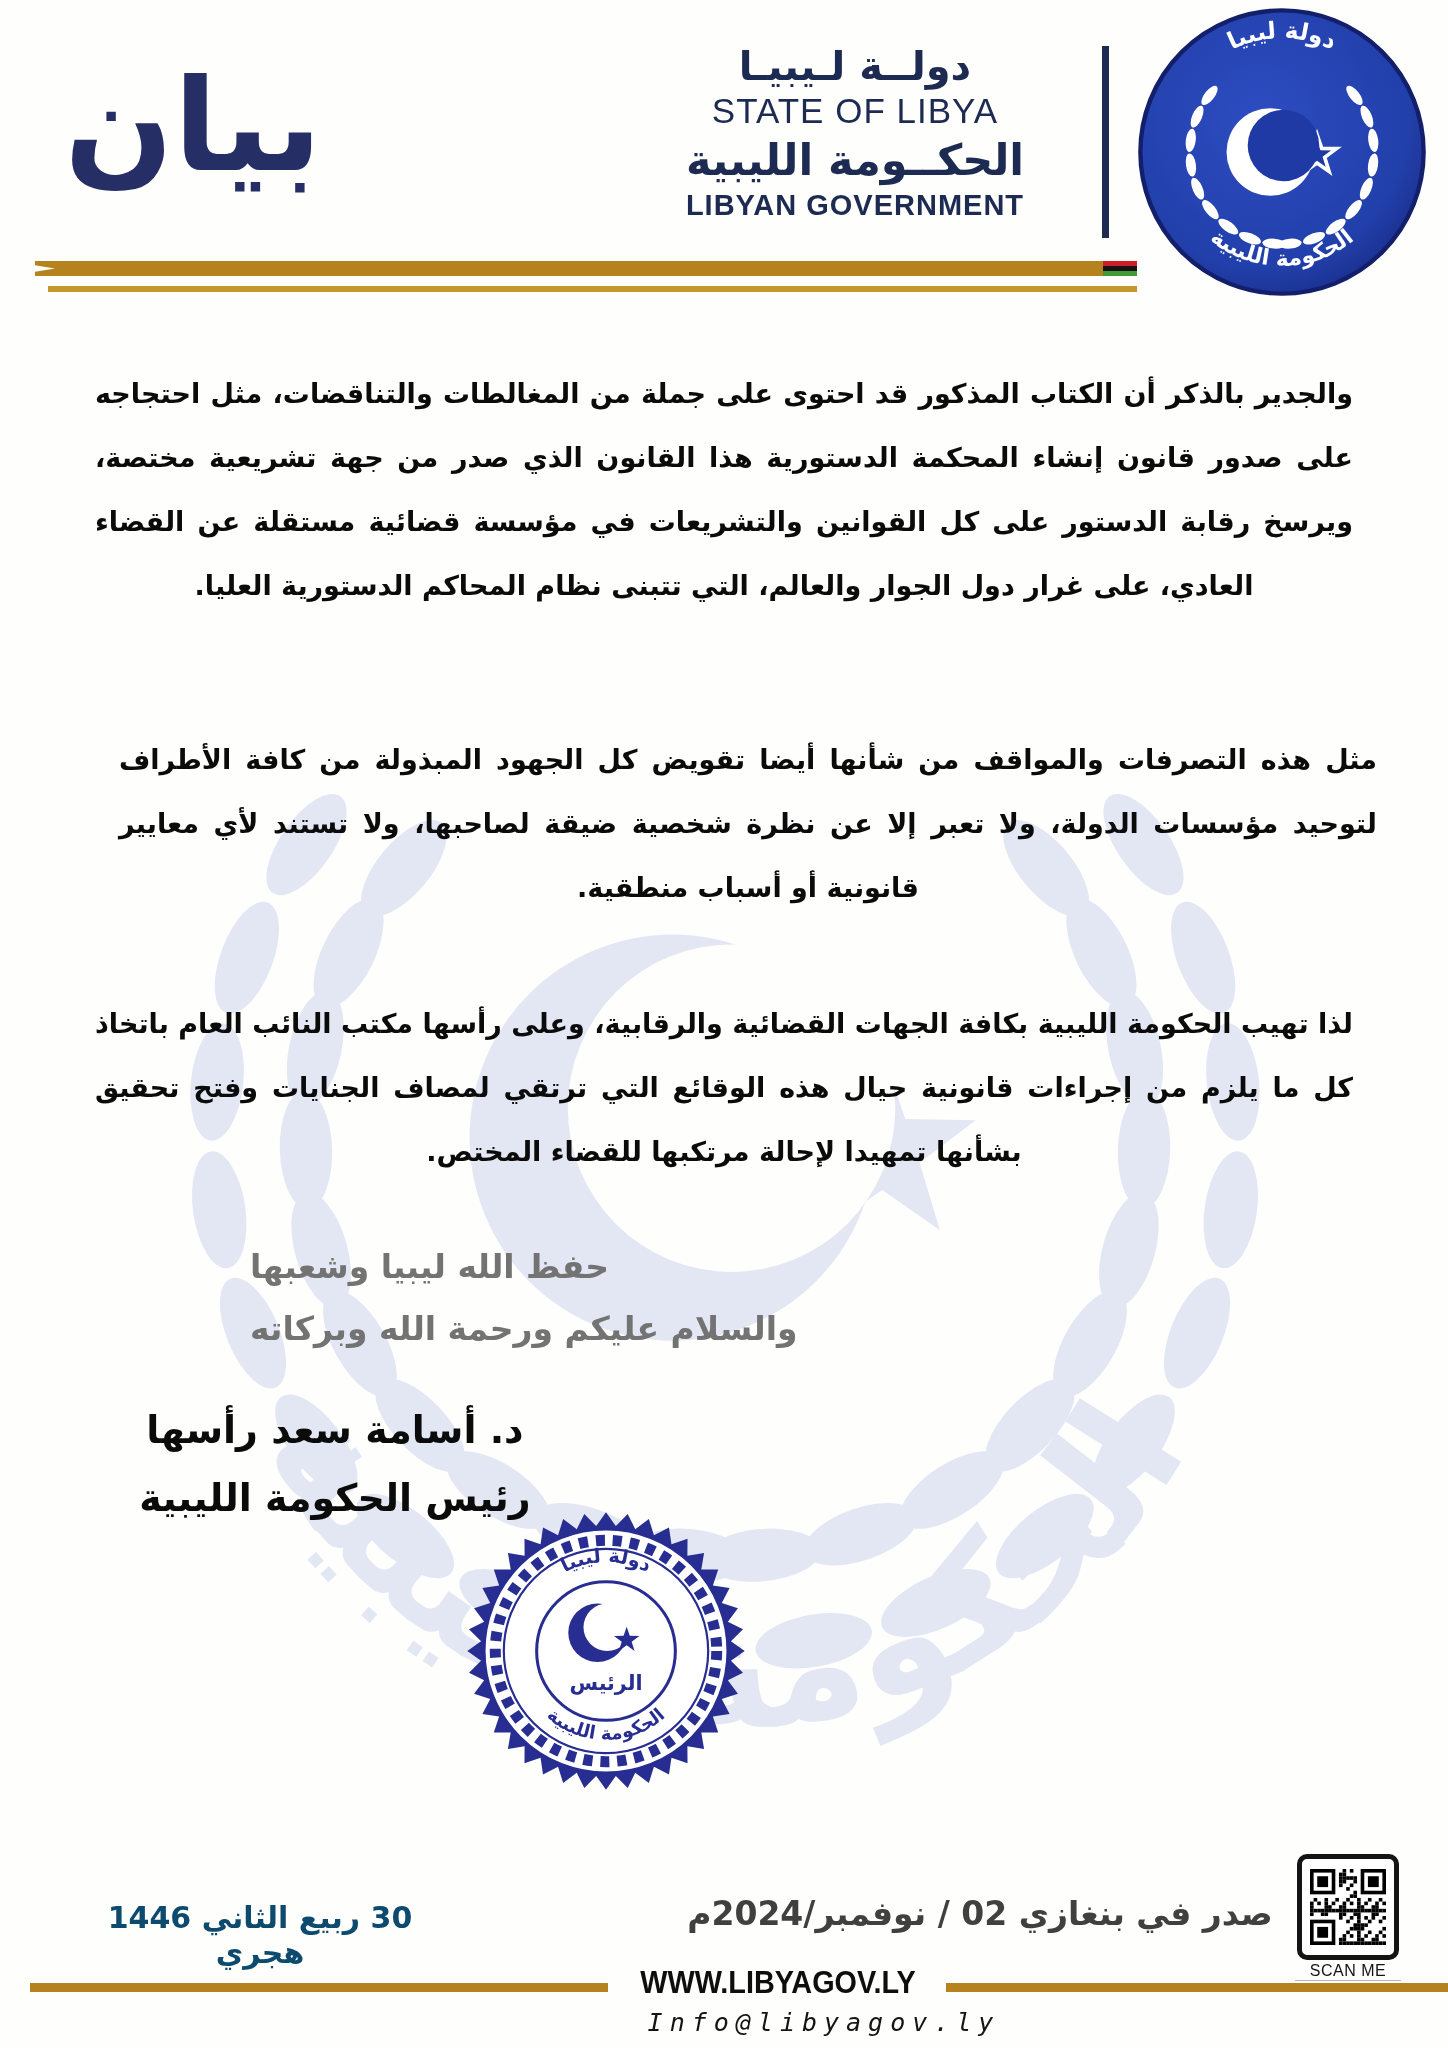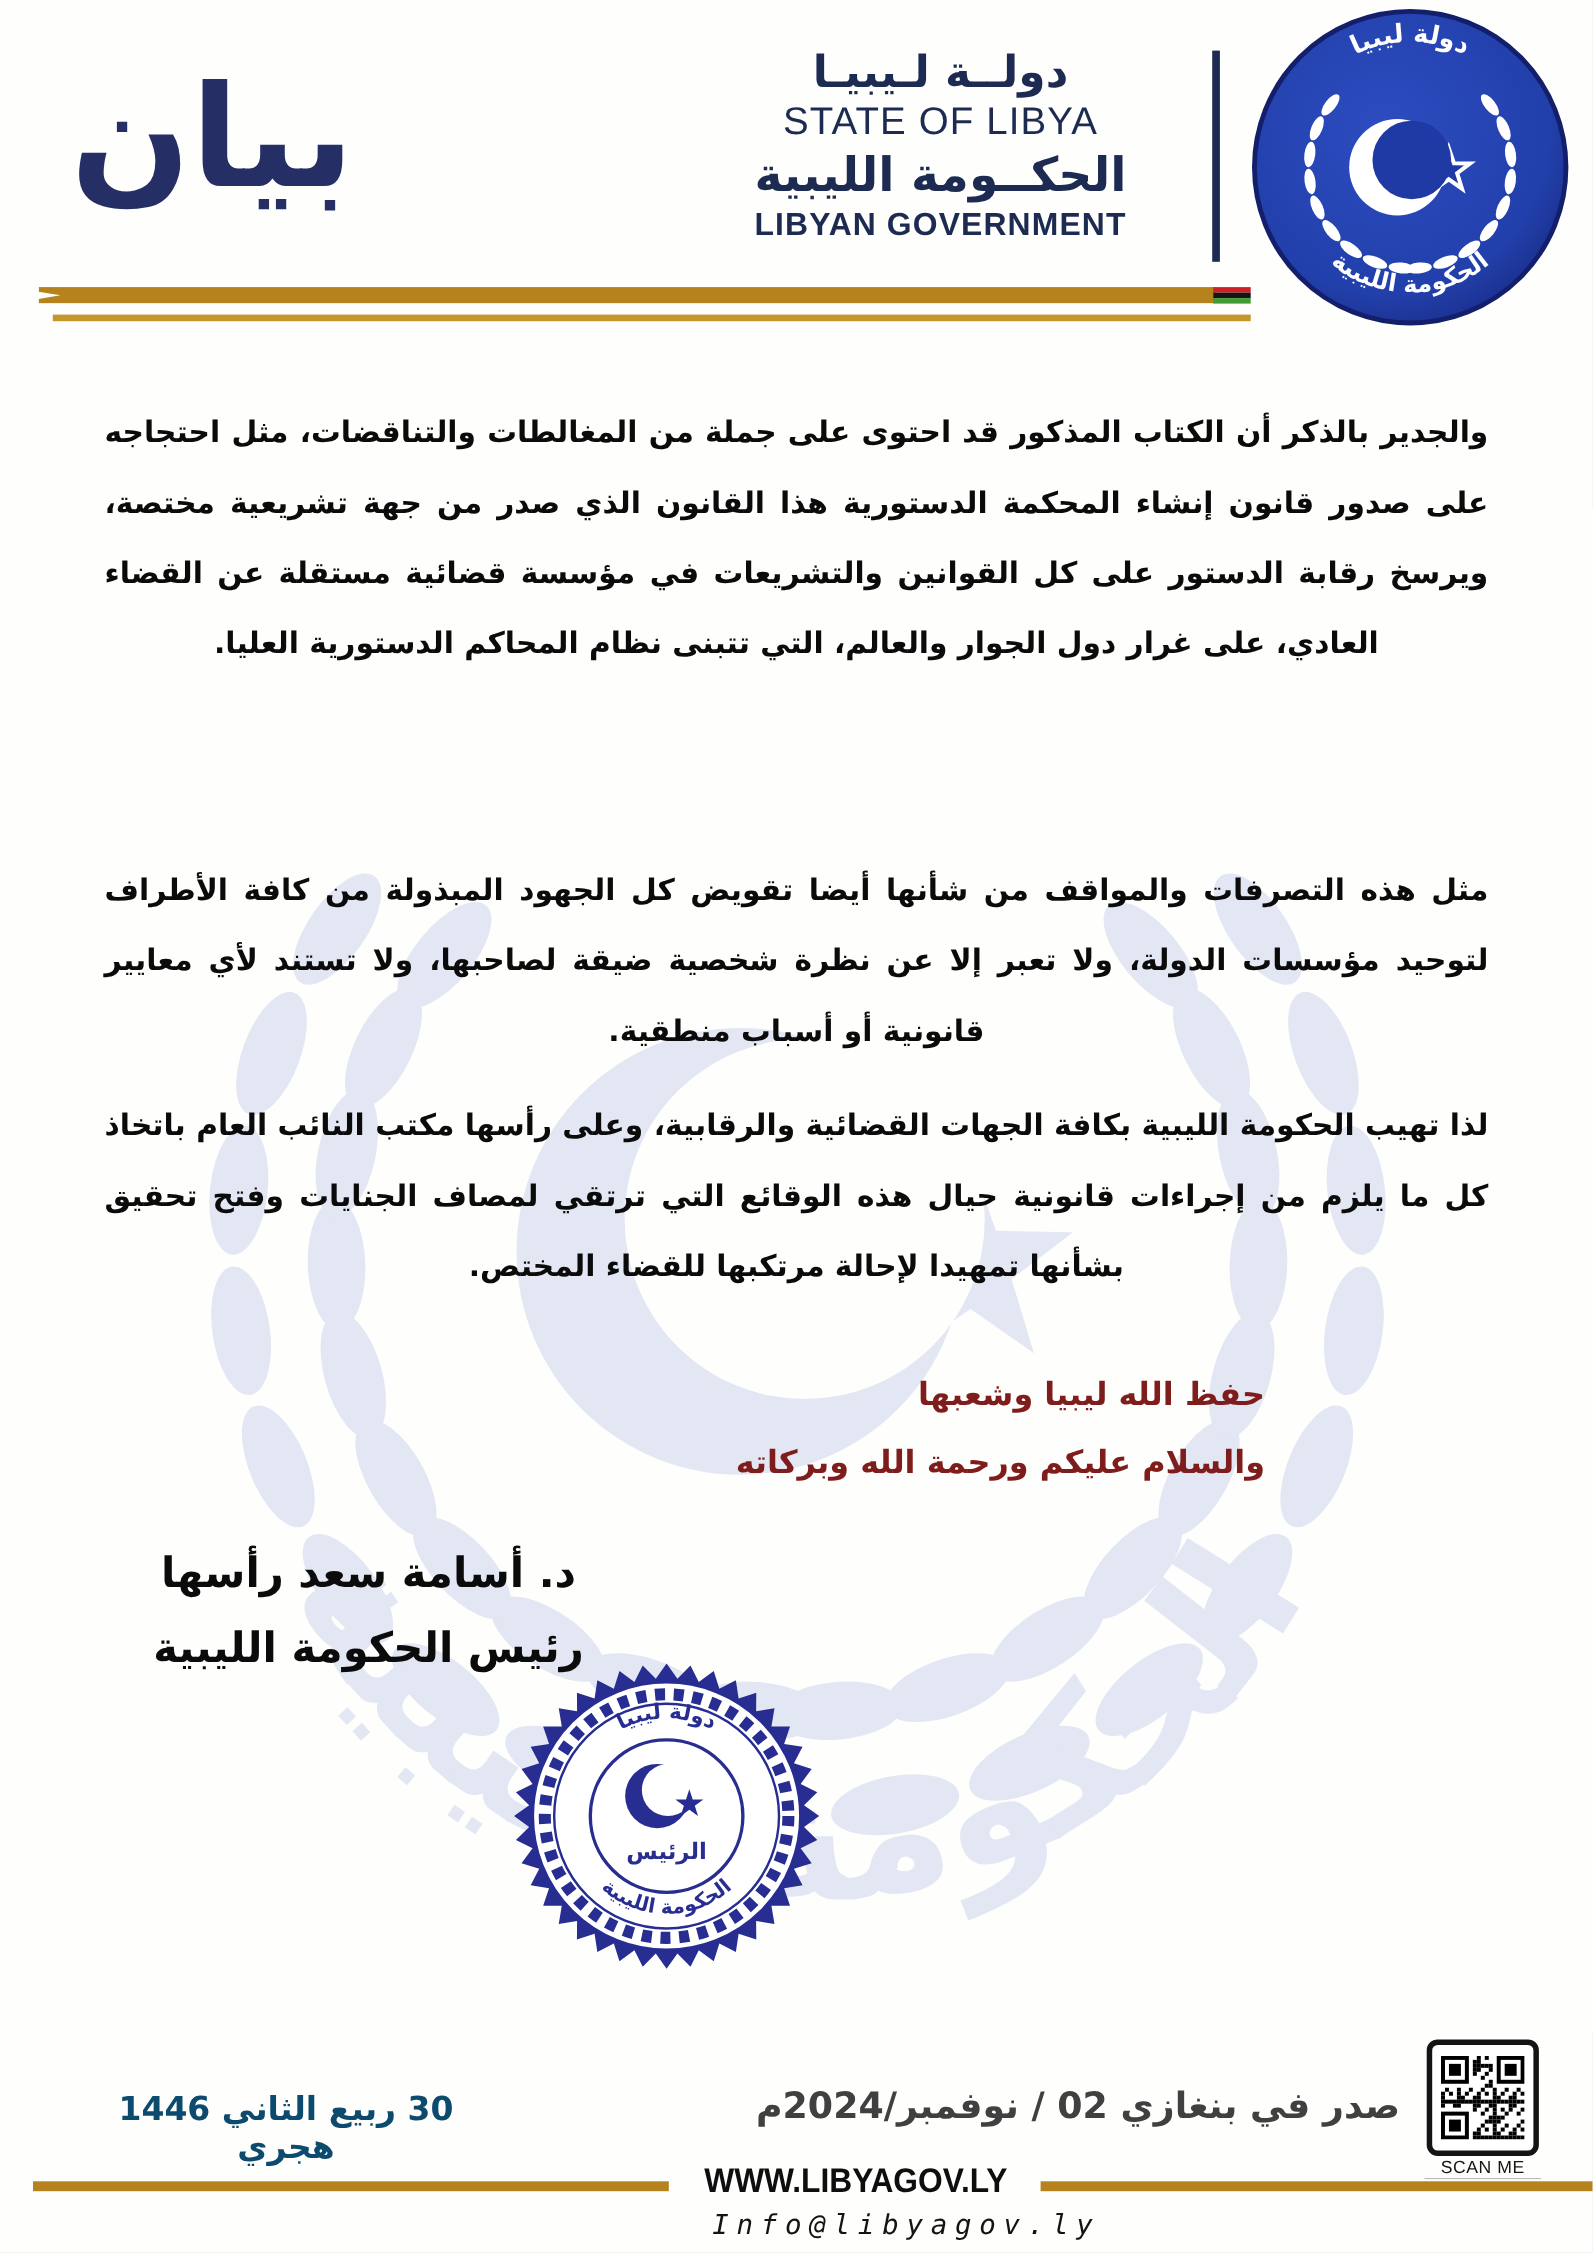--- a/index.html
+++ b/index.html
@@ -20,24 +20,24 @@
   .bar-main{left:35px;top:261px;width:1070px;height:15px;background:#b5821e;
     clip-path:polygon(0 0,100% 0,100% 100%,0 100%,0 72%,20px 50%,0 28%);}
   .flag{left:1103px;top:261px;width:34px;height:15px;display:flex;flex-direction:column;}
   .flag i{flex:1;}
   .flag .r{background:#cf2027;}.flag .k{background:#151515;}.flag .g{background:#3f9c35;}
   .bar-thin{left:48px;top:286px;width:1089px;height:6px;background:#c4972c;}
   
   .para{left:95px;width:1258px;direction:rtl;text-align:justify;text-align-last:center;
     color:#0b0b0b;font-size:27px;font-weight:bold;line-height:64px;}
   .p1{top:362px;}
-  .p2{top:778px;}
+  .p2{top:728px;margin-left:24px;}
   .p3{top:992px;}
-  .closing{left:250px;top:1236px;width:900px;direction:rtl;text-align:right;color:#7f1d1d;
-    font-size:29px;font-weight:bold;line-height:62px;}
+  .closing{left:250px;top:1236px;width:900px;direction:rtl;text-align:left;color:#737373;
+    font-size:33px;font-weight:bold;line-height:62px;}
   .signature{left:100px;top:1396px;width:470px;direction:rtl;text-align:center;color:#0b0b0b;
     font-size:38px;font-weight:bold;line-height:68px;}
   
   .stamp{left:460px;top:1505px;width:292px;height:292px;}
   
   .hijri{left:80px;top:1900px;width:360px;direction:rtl;text-align:center;font-size:30px;font-weight:bold;color:#0c4a6e;}
   .issued{left:660px;top:1894px;width:640px;direction:rtl;text-align:center;font-size:33px;font-weight:bold;color:#404040;}
   .qr-wrap{left:1295px;top:1854px;width:106px;text-align:center;}
   .qr-frame{width:92px;height:96px;margin:0 auto;border:5px solid #141414;border-radius:10px;background:#fff;
     display:flex;align-items:center;justify-content:center;}

